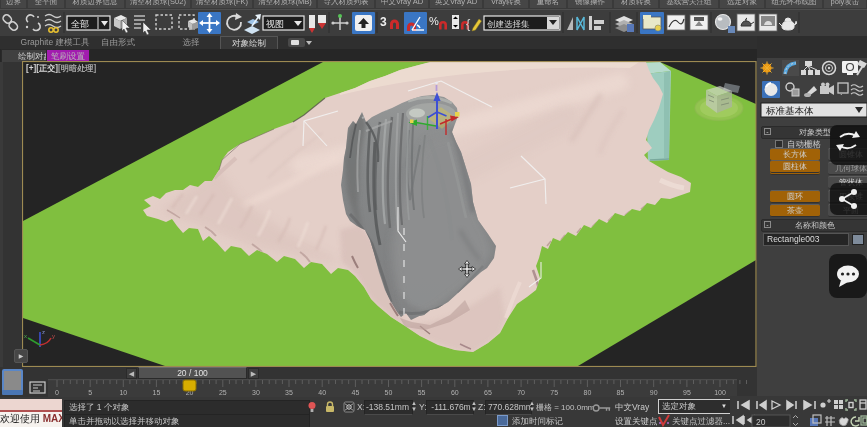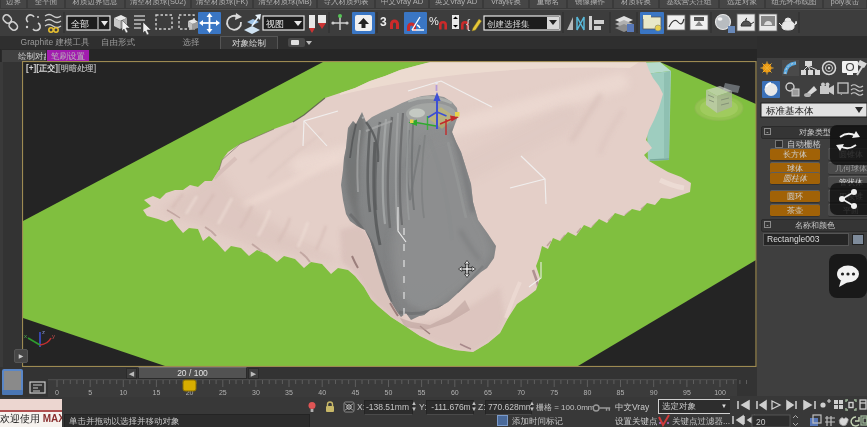--- a/index.html
+++ b/index.html
@@ -520,21 +520,21 @@
 </svg>
 
 <div class="abs" style="left:4px;top:90px;width:106px;height:11px;background:#353535;border:1px solid #2b2b2b;border-radius:2px;color:#cccccc;font-size:8px;line-height:11px;text-align:center;">对象类型</div>
 <div class="abs" style="left:7px;top:92px;width:7px;height:7px;border:1px solid #8a8a8a;color:#ccc;font-size:7px;line-height:6px;text-align:center;box-sizing:border-box;">-</div>
 <div class="abs" style="left:18px;top:104px;width:8px;height:8px;background:#2c2c2c;border:1px solid #777;box-sizing:border-box;"></div>
 <div class="abs" style="left:30px;top:103px;color:#cccccc;font-size:8.5px;">自动栅格</div>
 <div class="pbtn" style="top:112px;">长方体</div>
       <div class="pbtn2" style="top:112px;">圆锥体</div>
 <div class="pbtn" style="top:126px;">球体</div>
       <div class="pbtn2" style="top:126px;color:#9a9a9a;">几何球体</div>
-<div class="pbtn" style="top:136px;font-style:italic;">圆柱体</div>
+<div class="pbtn" style="top:124px;">圆柱体</div>
       <div class="pbtn2" style="top:140px;color:#dedede;">管状体</div>
 <div class="pbtn" style="top:154px;">圆环</div>
       <div class="pbtn2" style="top:154px;">四棱锥</div>
 <div class="pbtn" style="top:168px;">茶壶</div>
       <div class="pbtn2" style="top:168px;">平面</div>
 
 <div class="abs" style="left:4px;top:183px;width:106px;height:11px;background:#353535;border:1px solid #2b2b2b;border-radius:2px;color:#cccccc;font-size:8px;line-height:11px;text-align:center;">名称和颜色</div>
 <div class="abs" style="left:7px;top:185px;width:7px;height:7px;border:1px solid #8a8a8a;color:#ccc;font-size:7px;line-height:6px;text-align:center;box-sizing:border-box;">-</div>
 <div class="abs" style="left:6px;top:197px;width:86px;height:13px;background:#252525;border:1px solid #555;box-sizing:border-box;color:#dddddd;font-size:8.5px;line-height:11px;padding-left:3px;">Rectangle003</div>
 <div class="abs" style="left:95px;top:198px;width:12px;height:11px;background:#7e8b9b;border:1px solid #222;box-sizing:border-box;"></div>
@@ -719,20 +719,21 @@
           <text x="720.0" y="16">100</text>
         </g>
 <rect x="183" y="1" width="13" height="11" rx="2" fill="#d8ae00" stroke="#8a6f00" stroke-width="1"></rect>
 <rect x="30" y="3" width="15" height="11" fill="none" stroke="#cccccc" stroke-width="1.2"></rect>
 <path d="M33,6 h9 M33,9 h5 M33,12 h7" stroke="#cccccc" stroke-width="1"></path>
 </svg>
 
 <div class="abs" style="left:0;top:32px;width:62px;height:13px;background:#ecd6d0;border-bottom:2px solid #b05050;box-sizing:border-box;"></div>
 <div class="abs" style="left:0;top:45px;width:62px;height:15px;background:#f6f2ee;color:#1a1a1a;font-size:10px;line-height:14px;white-space:nowrap;overflow:hidden;">欢迎使用 <span style="color:#8a3030;font-weight:bold;">MAXSc</span></div>
 
+<div class="sunk" style="left:64px;top:33px;width:240px;height:13px;line-height:13px;padding-left:4px;">选择了 1 个对象</div>
 <svg class="abs" style="left:306px;top:33px;" width="50" height="14" viewBox="0 0 50 14">
 <circle cx="6" cy="5.5" r="3.5" fill="#e05555"></circle>
         <rect x="4.6" y="9" width="2.8" height="3" fill="#b0b0b0"></rect>
 <rect x="20" y="6" width="8" height="6" rx="1" fill="#c8b868"></rect>
         <path d="M21.5,6 v-1.5 a2.5,2.5 0 0 1 5,0 V6" fill="none" stroke="#c8b868" stroke-width="1.4"></path>
 <rect x="38" y="2" width="10" height="10" rx="1.5" fill="#2d2d2d" stroke="#888" stroke-width="1"></rect>
 <circle cx="43" cy="7" r="2.2" fill="none" stroke="#ddd" stroke-width="1"></circle>
         <circle cx="43" cy="7" r="0.8" fill="#ddd"></circle>
 <path d="M39,3.5 l2,2 M47,3.5 l-2,2 M39,10.5 l2,-2 M47,10.5 l-2,-2" stroke="#ddd" stroke-width="0.9"></path>
 </svg>

